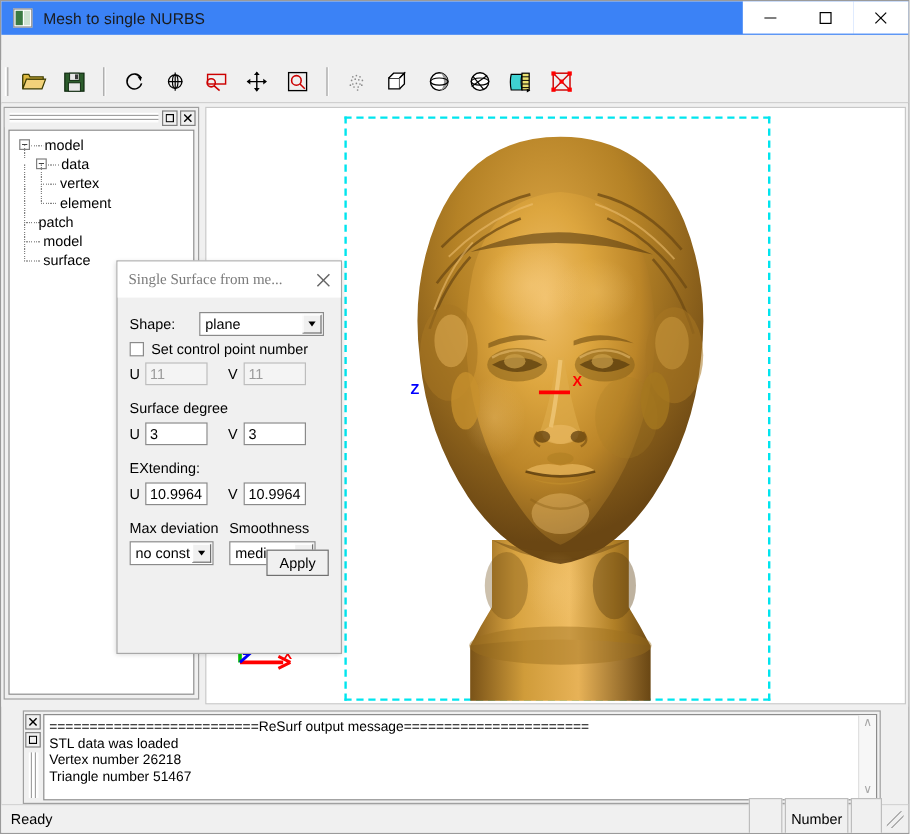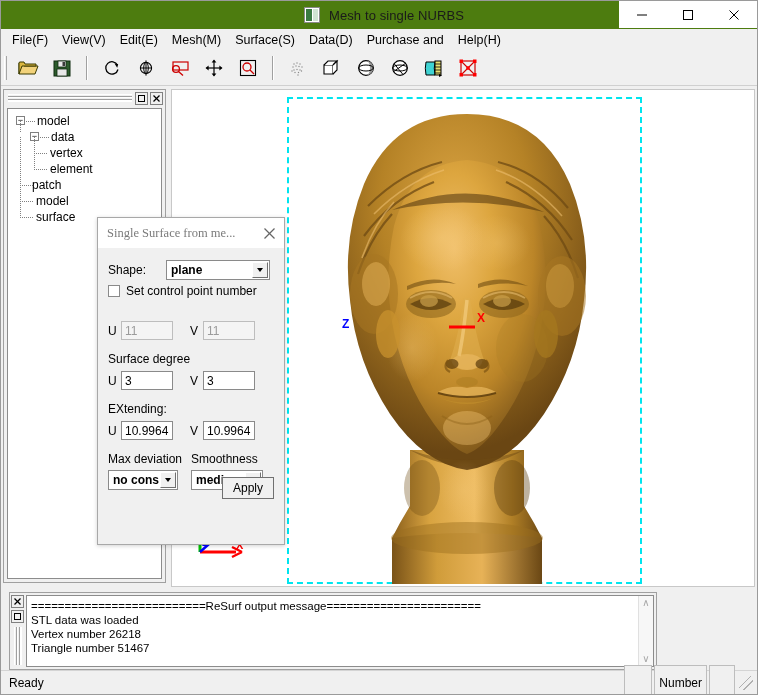--- a/index.html
+++ b/index.html
@@ -14,22 +14,22 @@
     position: relative;
     width: 758px; height: 695px;
     background: #f0f0f0;
     border: 1px solid #9a9a9a;
     overflow: hidden;
   }
 
   
   #titlebar {
     position: absolute; left: 0; top: 0; width: 756px; height: 28px;
-    background: #4d7c0f;
-    display: flex; align-items: center; justify-content: center;
+    background: #3b82f6;
+    display: flex; align-items: center;
   }
   #app-icon {
     width: 16px; height: 16px; margin-left: 10px; margin-right: 9px;
     background: #ffffff; border: 1px solid #8a8a8a;
     position: relative; flex: 0 0 auto;
   }
   #app-icon::before {
     content: ""; position: absolute; left: 1px; top: 1px;
     width: 6px; height: 12px; background: #3a7a42;
   }
@@ -169,21 +169,21 @@
   #dlg-title-text { font-size: 12.5px; color: #7a7a7a; white-space: nowrap; overflow: hidden; font-family: Liberation Serif, serif; }
   #dlg-close {
     width: 30px; height: 29px; display: flex; align-items: center; justify-content: center;
     cursor: default;
   }
   #dlg-body { position: relative; padding: 12px 10px 10px 10px; font-size: 12px; color: #000; }
   .row { display: flex; align-items: center; margin-bottom: 9px; }
   .lbl-s { font-size: 12px; color: #000; }
   .combo {
     position: relative; height: 20px; border: 1px solid #8a8a8a; background: #fff;
-    display: flex; align-items: center; cursor: default; font-weight: bold;
+    display: flex; align-items: center; cursor: default;
   }
   .combo .ctext { padding-left: 4px; font-size: 12px; color: #000; white-space: nowrap; overflow: hidden; }
   .combo .carrow {
     position: absolute; right: 1px; top: 1px; width: 16px; height: 16px;
     background: #f0f0f0; border: 1px solid #f0f0f0;
     border-right-color: #707070; border-bottom-color: #707070;
     border-top-color: #ffffff; border-left-color: #ffffff;
     display: flex; align-items: center; justify-content: center;
   }
   .carrow i {
@@ -207,21 +207,21 @@
   #apply-btn {
     position: absolute; right: 10px; bottom: 10px;
     width: 52px; height: 22px;
     border: 1px solid #707070; background: #f0f0f0;
     font-size: 12px; color: #000; cursor: default;
     font-family: "Liberation Sans", sans-serif;
   }
 
   
   #output-pane {
-    position: absolute; left: 8px; top: 591px; width: 648px; height: 78px;
+    position: absolute; left: 18px; top: 591px; width: 715px; height: 78px;
     background: #f0f0f0;
     border: 1px solid #a0a0a0;
   }
   #out-side {
     position: absolute; left: 0; top: 0; width: 15px; height: 100%;
     display: flex; flex-direction: column; align-items: center; padding-top: 2px;
   }
   #out-side .hdr-btn { margin-right: 0; margin-bottom: 2px; }
   #out-vgrip {
     width: 8px; flex: 1 1 auto; margin-top: 2px; margin-bottom: 4px;
@@ -295,30 +295,20 @@
       </div>
       <div class="wbtn">
         <svg class="wglyph" width="12" height="12" viewBox="0 0 12 12">
             <line x1="1.5" y1="1.5" x2="10.5" y2="10.5" stroke="#000" stroke-width="1"></line>
             <line x1="10.5" y1="1.5" x2="1.5" y2="10.5" stroke="#000" stroke-width="1"></line>
           </svg>
       </div>
     </div>
   </div>
 
-  <div id="menubar">
-    <div class="menu-item">File(F)</div>
-    <div class="menu-item">View(V)</div>
-    <div class="menu-item">Edit(E)</div>
-    <div class="menu-item">Mesh(M)</div>
-    <div class="menu-item">Surface(S)</div>
-    <div class="menu-item">Data(D)</div>
-    <div class="menu-item">Purchase and</div>
-    <div class="menu-item">Help(H)</div>
-  </div>
 
   <div id="toolbar">
     <div class="grip"></div>
 
     <div class="tbtn">
       <svg width="22" height="20" viewBox="0 0 22 20">
         <path d="M2 5 L2 16 L18 16 L21 8 L7 8 L6 6 L3 6 Z" fill="#f2d27a" stroke="#3b3b00" stroke-width="1"></path>
         <path d="M2 5 L2 16 L5 8 L19 8 L19 6 L8 6 L7 4 L2.5 4 Z" fill="#dbb73f" stroke="#3b3b00" stroke-width="1"></path>
       </svg>
     </div>
@@ -664,21 +654,21 @@
         <div class="row" style="margin-bottom:4px;">
           <span class="lbl-s" style="width:58px;">Shape:</span>
           <div class="combo" style="width:104px;">
             <span class="ctext">plane</span>
             <span class="carrow">
                 <i></i>
               </span>
           </div>
         </div>
 
-        <div class="row" style="margin-bottom:23px;">
+        <div class="row" style="margin-bottom:4px;">
           <span class="chk"></span>
           <span class="lbl-s">Set control point number</span>
         </div>
 
         <div class="row" style="margin-bottom:12px;">
           <span class="uv-lbl">U</span>
           <input class="txt disabled" type="text" disabled="" style="width: 52px; margin-right: 17px;" value="11">
           <span class="uv-lbl">V</span>
           <input class="txt disabled" type="text" disabled="" style="width: 52px;" value="11">
         </div>

